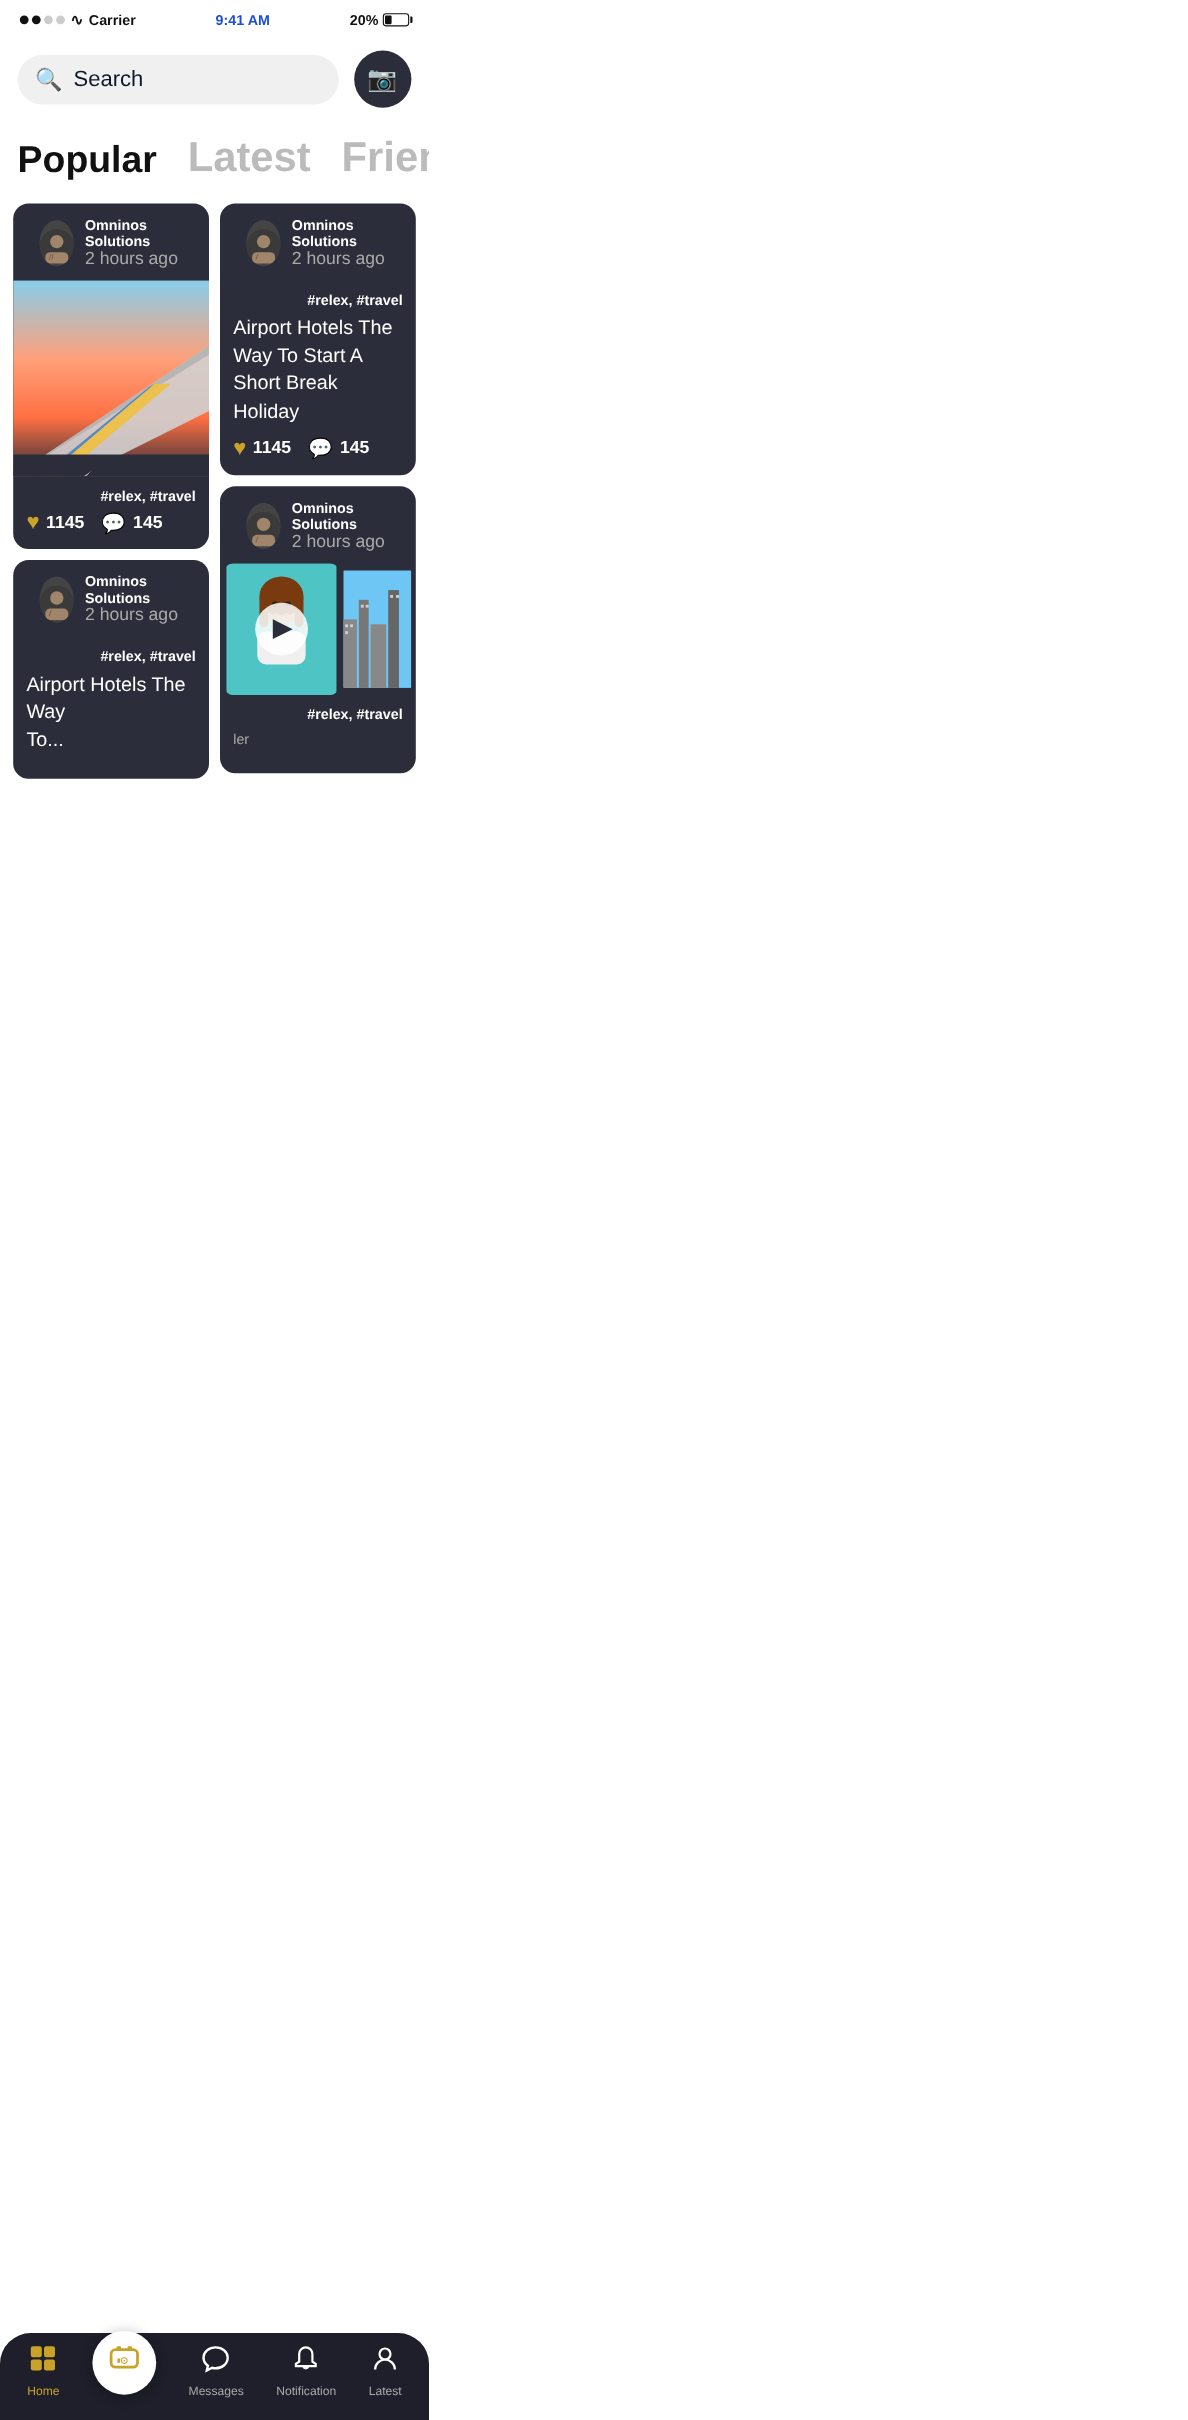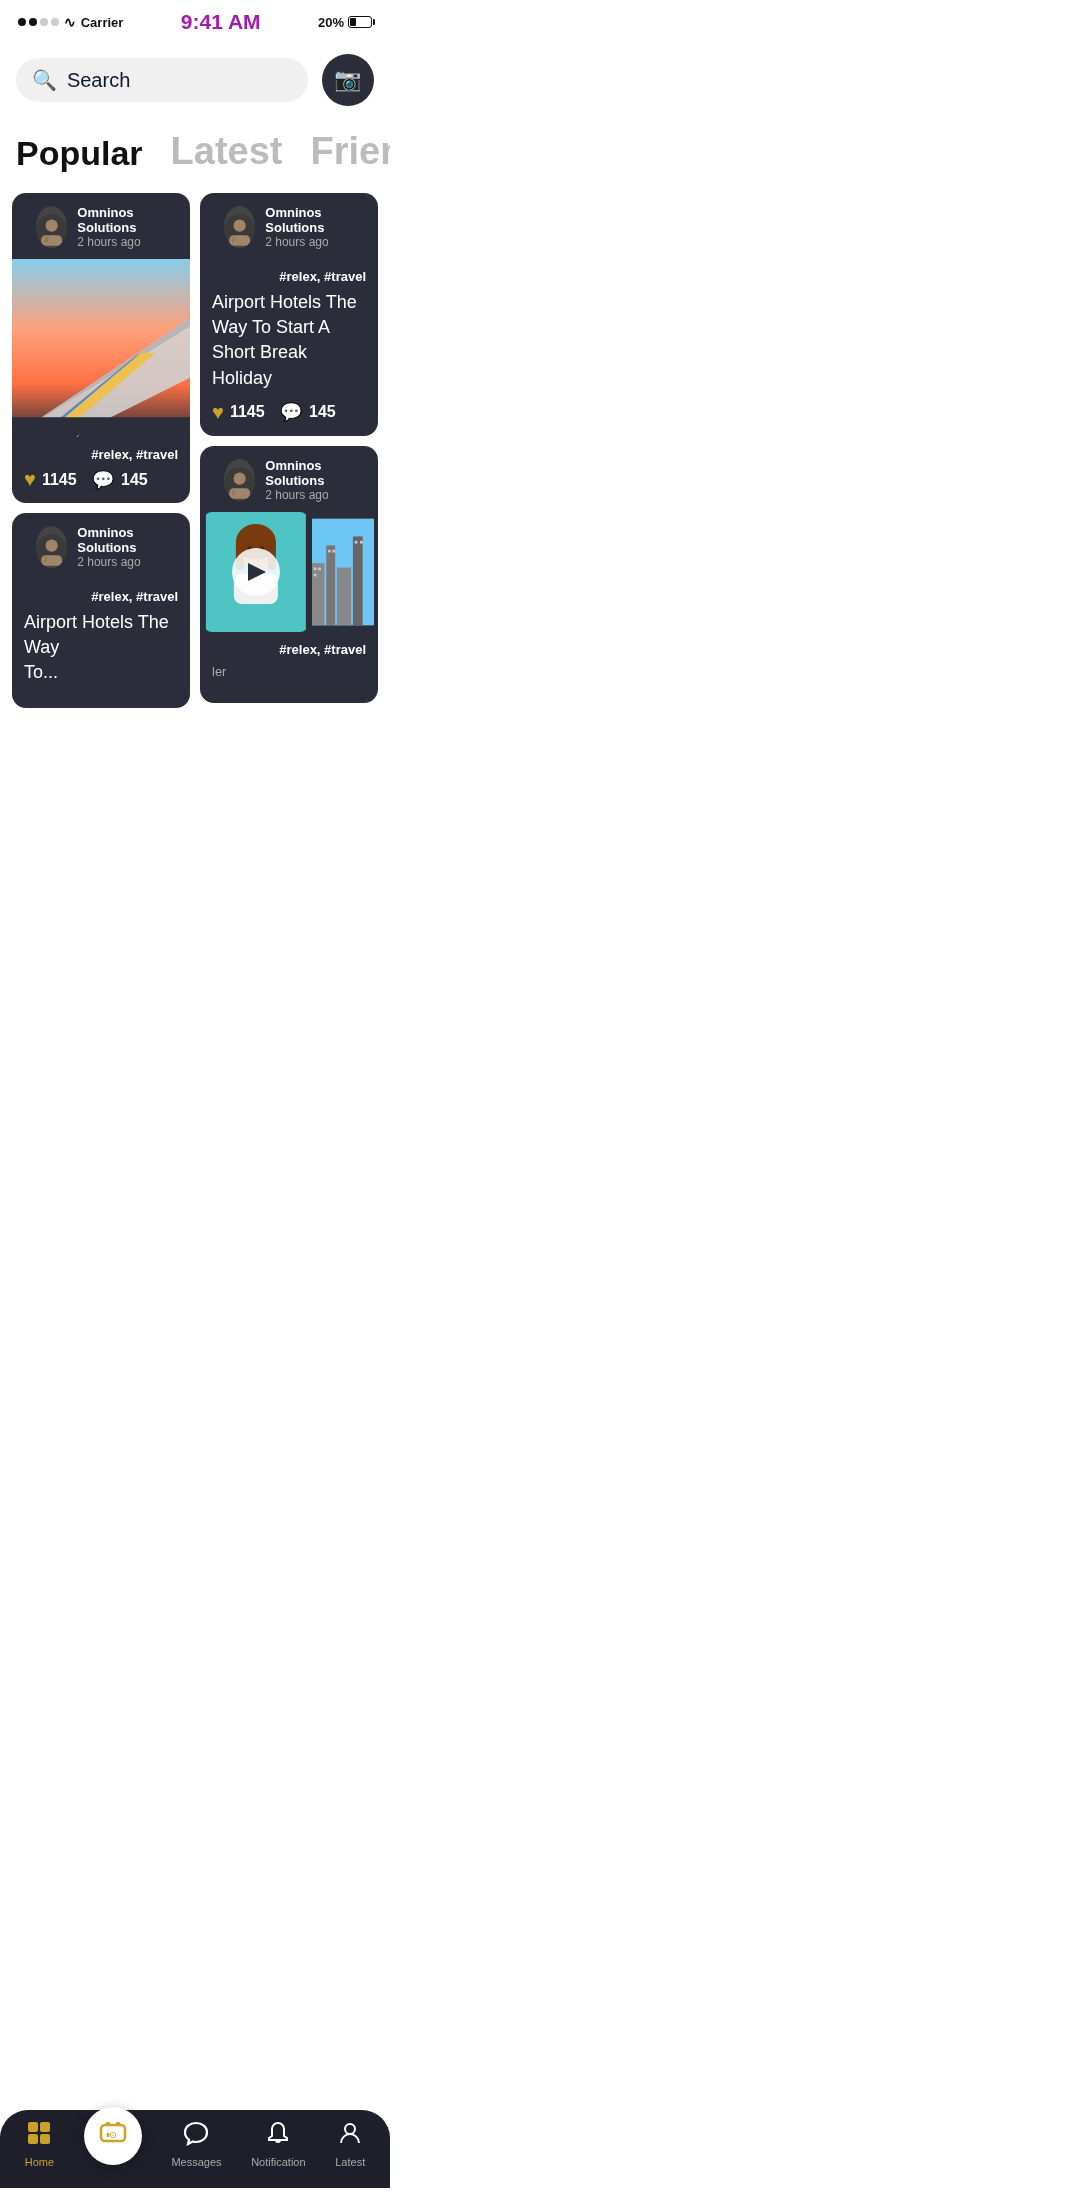--- a/index.html
+++ b/index.html
@@ -40,23 +40,23 @@
       border-radius: 50%;
       background: #111;
     }
     .dot.empty {
       background: #ccc;
     }
     .wifi-icon {
       font-size: 14px;
     }
     .status-center {
-      font-size: 21px;
+      font-size: 13px;
       font-weight: 600;
-      color: #a21caf;
+      color: #1d4ed8;
     }
     .status-right {
       display: flex;
       align-items: center;
       gap: 4px;
       font-size: 13px;
       font-weight: 600;
       color: #111;
     }
     .battery {
@@ -181,21 +181,21 @@
     .card-author {
       display: flex;
       flex-direction: column;
     }
     .author-name {
       font-size: 13px;
       font-weight: 600;
       color: #fff;
     }
     .author-time {
-      font-size: 12px;
+      font-size: 16px;
       color: #aaa;
     }
 
     .card-image {
       width: 100%;
       aspect-ratio: 1/1;
       background: #555;
       position: relative;
       overflow: hidden;
     }
@@ -289,21 +289,21 @@
       font-size: 20px;
     }
     .comment-icon {
       color: #fff;
       font-size: 18px;
     }
 
     
     .bottom-nav {
       position: fixed;
-      bottom: 12px;
+      bottom: 0;
       left: 0;
       width: 390px;
       background: #1e1f2a;
       border-radius: 28px 28px 0 0;
       display: flex;
       align-items: center;
       justify-content: space-around;
       padding: 10px 10px 20px;
       z-index: 100;
     }

